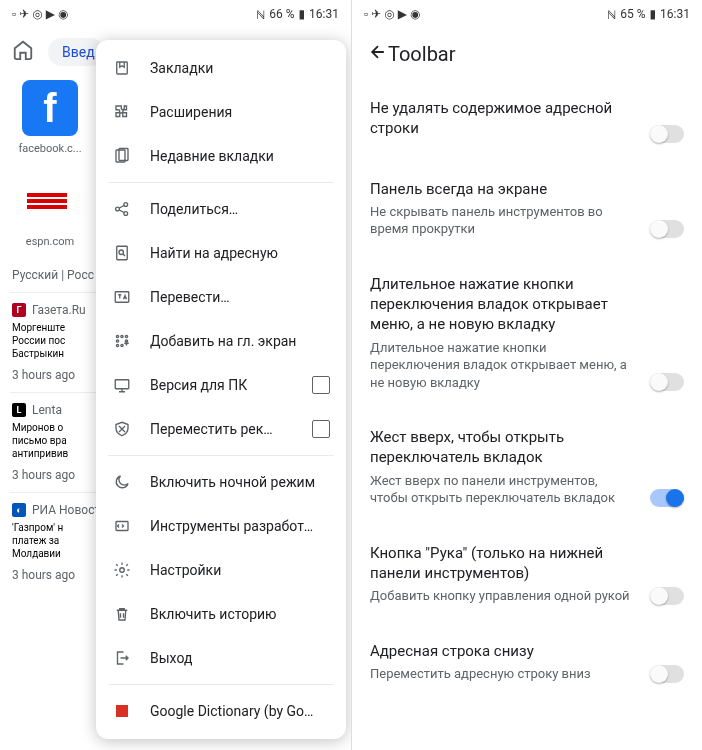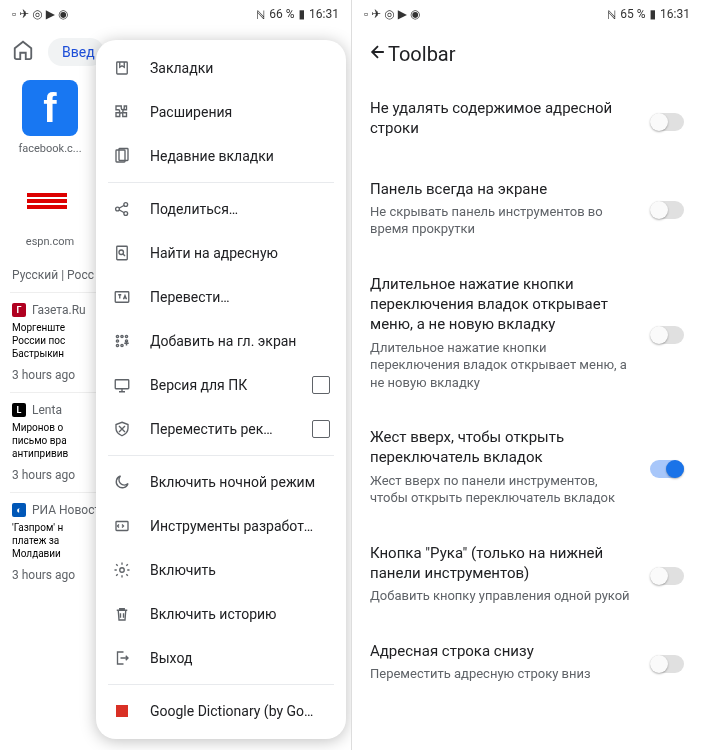--- a/index.html
+++ b/index.html
@@ -16,31 +16,31 @@
 .tile-icon{width:56px;height:56px;border-radius:8px;margin:0 auto 6px;display:flex;align-items:center;justify-content:center}
 .fb{background:#1877f2;color:#fff;font-weight:bold;font-size:40px;font-family:sans-serif}
 .espn{background:#fff}
 .tile-label{font-size:11px;color:#5f6368}
 .lang-row{font-size:12px;color:#5f6368;margin:6px 0 10px 2px}
 .news-card{padding:10px 2px;border-top:1px solid #eee}
 .news-src{display:flex;align-items:center;gap:6px;font-size:12px;color:#5f6368;margin-bottom:4px}
 .src-badge{width:14px;height:14px;display:inline-flex;align-items:center;justify-content:center;font-size:9px;font-weight:bold;color:#fff;border-radius:2px}
 .news-title{font-size:10px;color:#000000;line-height:1.3;margin-bottom:8px;max-width:90px;overflow:hidden}
 .news-time{font-size:12px;color:#5f6368}
-.menu{position:absolute;top:40px;left:96px;width:250px;background:#fff;border-radius:20px;box-shadow:0 2px 16px rgba(0,0,0,.25);padding:6px 0;z-index:10}
+.menu{position:absolute;top:40px;left:96px;width:250px;background:#fff;border-radius:12px;box-shadow:0 2px 16px rgba(0,0,0,.25);padding:6px 0;z-index:10}
 .menu-item{display:flex;align-items:center;padding:12px 16px;gap:18px;font-size:14px;color:#202124;cursor:pointer}
 .menu-item .mi-icon{width:20px;height:20px;flex:0 0 20px;display:flex;align-items:center;justify-content:center;color:#5f6368}
 .menu-item .mi-label{flex:1;white-space:nowrap;overflow:hidden;text-overflow:ellipsis}
 .menu-divider{height:1px;background:#e8eaed;margin:4px 12px}
 .mi-check{width:18px;height:18px;border:1.5px solid #5f6368;border-radius:2px;flex:0 0 18px}
 
 .hdr{height:52px;display:flex;align-items:center;padding:0 16px;}
 .hdr-title{font-size:20px;color:#202124}
 .settings-list{padding:0 18px 0 18px;overflow:hidden}
-.setting{display:flex;align-items:center;padding:18px 0;gap:14px}
+.setting{display:flex;align-items:flex-end;padding:18px 0;gap:14px}
 .setting-txt{flex:1}
 .setting-title{font-size:15px;color:#202124;line-height:1.35;margin-bottom:4px}
 .setting-sub{font-size:13px;color:#5f6368;line-height:1.35}
 .toggle{width:34px;height:18px;border-radius:10px;background:#e0e0e0;position:relative;flex:0 0 34px;margin-top:4px}
 .toggle::after{content:"";position:absolute;width:18px;height:18px;border-radius:50%;background:#fafafa;box-shadow:0 1px 2px rgba(0,0,0,.3);left:0;top:0}
 .toggle.on{background:#a8c7fa}
 .toggle.on::after{background:#1a73e8;left:16px}
 .screen+.screen{border-left:1px solid #ddd}
 </style>
 </head>
@@ -210,21 +210,21 @@
         </span>
         <span class="mi-label">Инструменты разработ…</span>
       </div>
       <div class="menu-item">
         <span class="mi-icon">
           <svg viewBox="0 0 24 24" width="18" height="18" fill="none" stroke="currentColor" stroke-width="1.8">
             <circle cx="12" cy="12" r="3"></circle>
             <path d="M12 2v3M12 19v3M4.2 4.2l2.1 2.1M17.7 17.7l2.1 2.1M2 12h3M19 12h3M4.2 19.8l2.1-2.1M17.7 6.3l2.1-2.1"></path>
           </svg>
         </span>
-        <span class="mi-label">Включить</span>
+        <span class="mi-label">Настройки</span>
       </div>
       <div class="menu-item">
         <span class="mi-icon">
           <svg viewBox="0 0 24 24" width="18" height="18" fill="none" stroke="currentColor" stroke-width="1.8">
             <path d="M5 7h14M9 7V5h6v2M7 7l1 13h8l1-13M10 11v6M14 11v6"></path>
           </svg>
         </span>
         <span class="mi-label">Включить историю</span>
       </div>
       <div class="menu-item">

